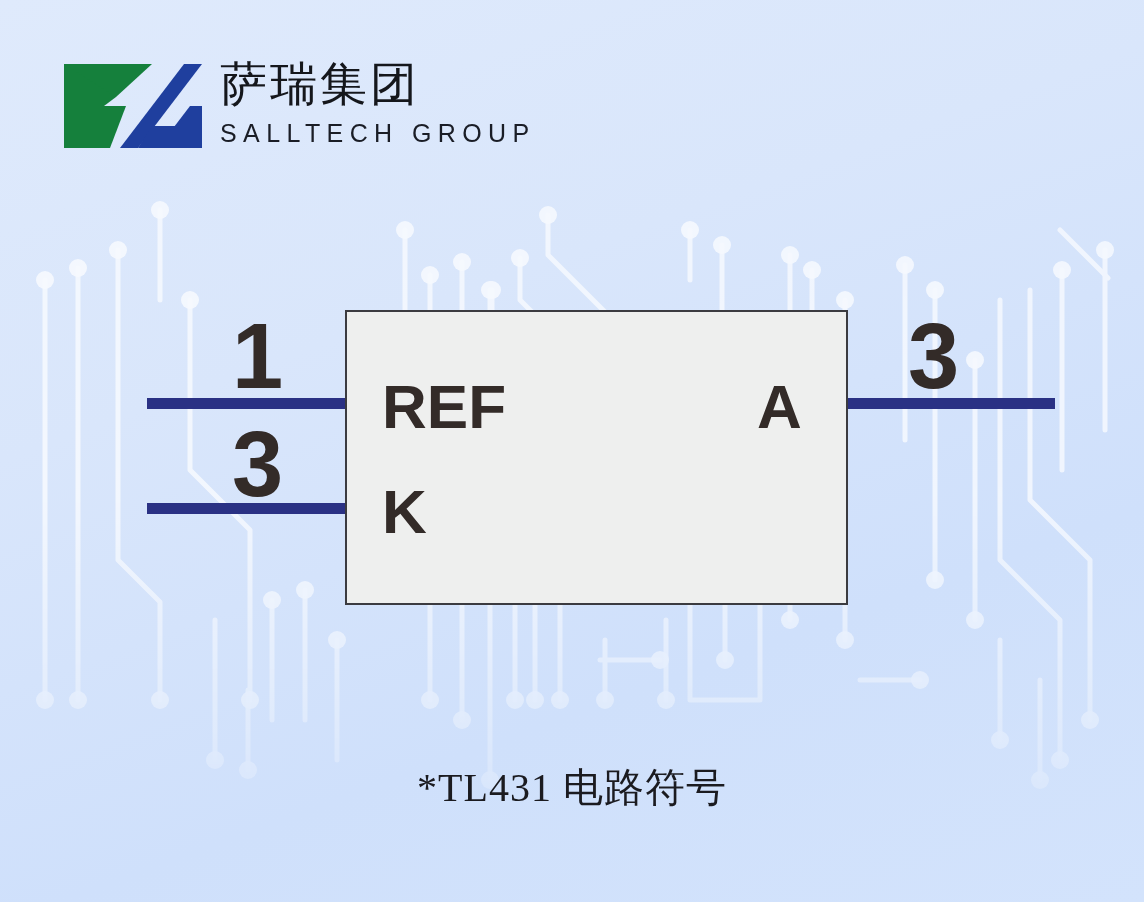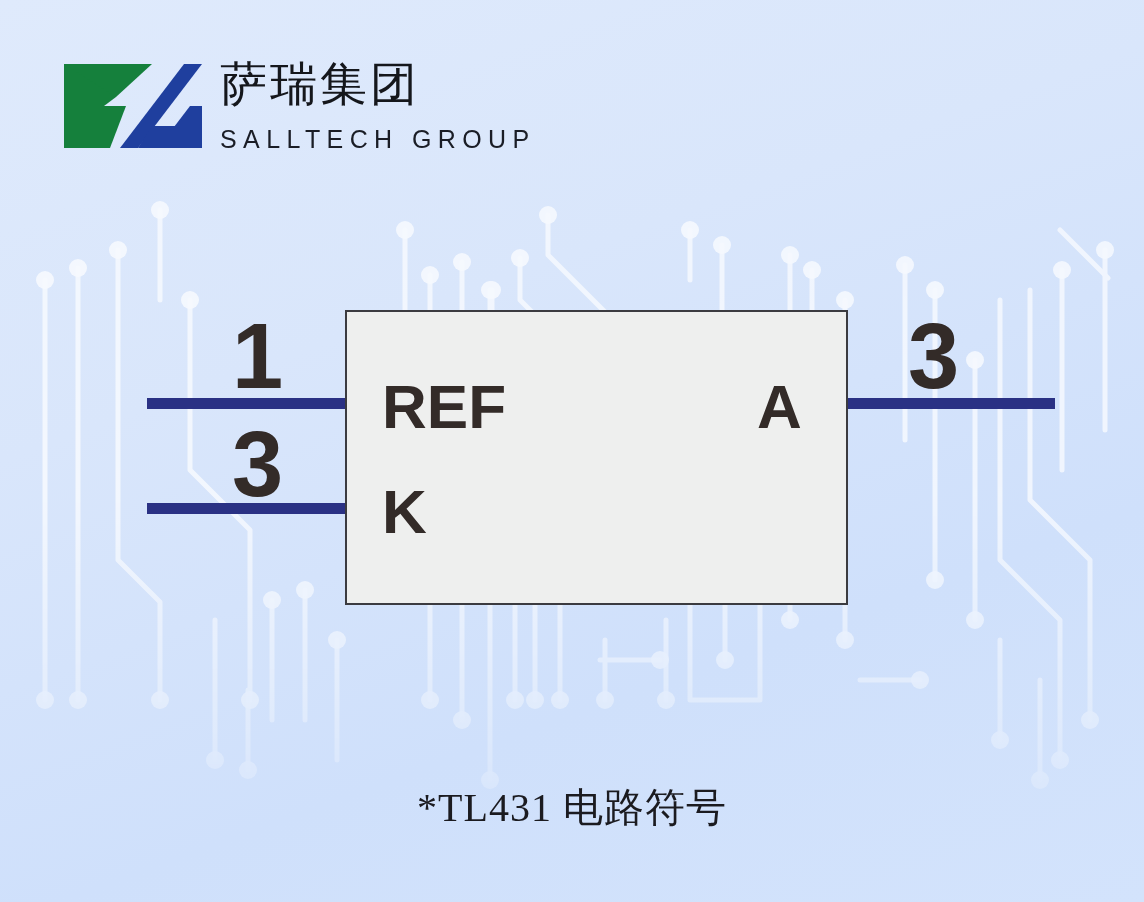--- a/index.html
+++ b/index.html
@@ -36,21 +36,20 @@
   #logo-mark {
     width: 146px;
     height: 96px;
     flex: none;
   }
   #logo-text-block {
     margin-left: 14px;
     display: flex;
     flex-direction: column;
     justify-content: flex-start;
-    gap: 6px;
   }
   #logo-cn {
     font-family: "Liberation Serif", "DejaVu Serif", serif;
     font-size: 47px;
     line-height: 52px;
     color: #15171c;
     letter-spacing: 3px;
     white-space: nowrap;
   }
   #logo-en {
@@ -111,21 +110,21 @@
     line-height: 78px;
     color: #332b28;
   }
   #port-ref { left: 382px; top: 368px; }
   #port-k   { left: 382px; top: 473px; }
   #port-a   { left: 757px; top: 368px; }
 
   #caption {
     position: absolute;
     left: 0;
-    top: 784px;
+    top: 764px;
     width: 1144px;
     text-align: center;
     font-family: "Liberation Serif", "DejaVu Serif", serif;
     font-size: 40px;
     line-height: 48px;
     color: #1b1b20;
     letter-spacing: 1px;
   }
 </style>
 </head>

